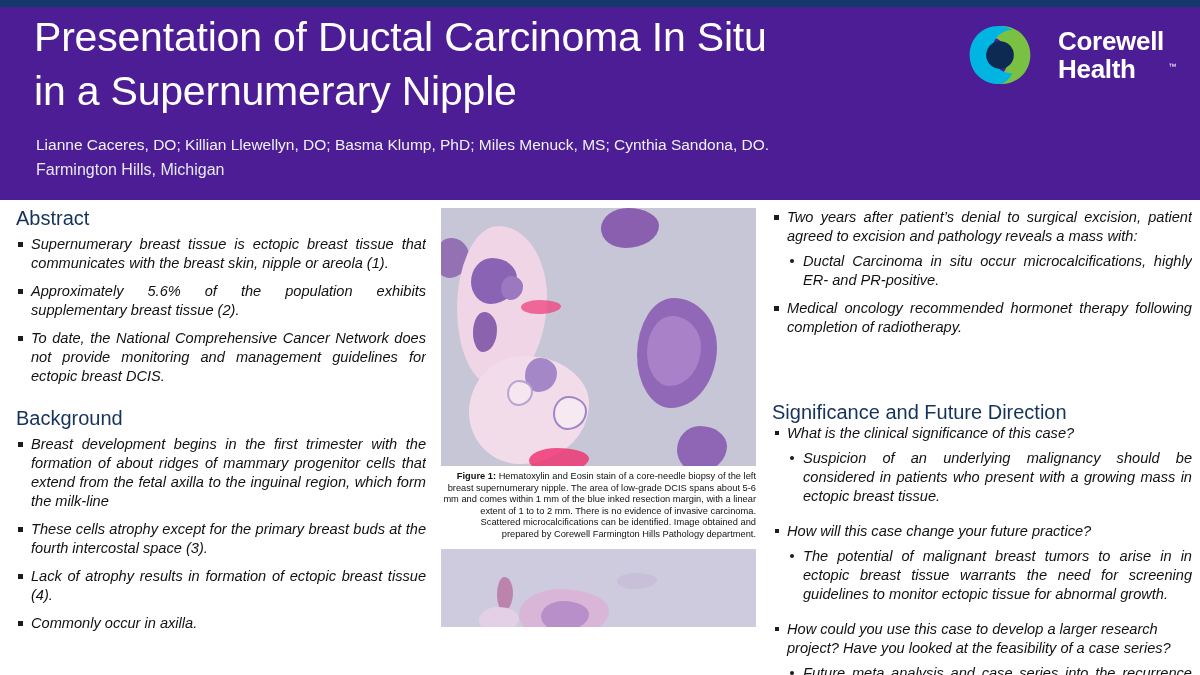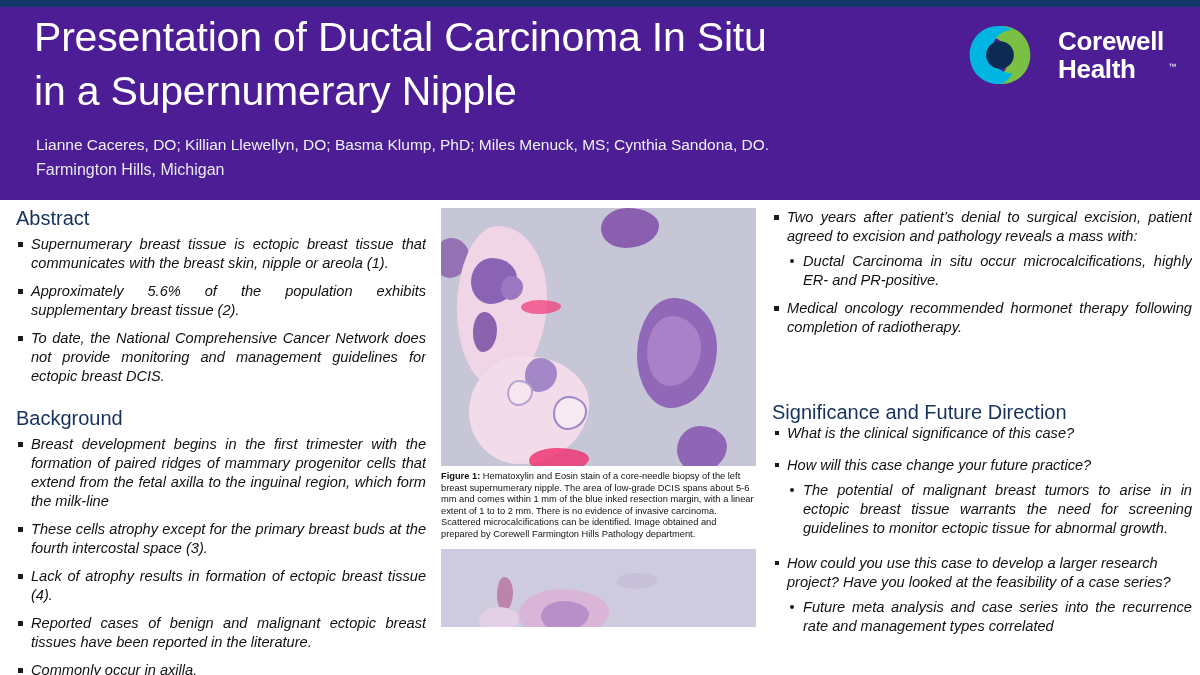--- a/index.html
+++ b/index.html
@@ -109,21 +109,21 @@
   .fig1{
     position:relative;width:315px;height:258px;
     background:#c6c6d6;overflow:hidden;
   }
   .fig2{
     position:relative;width:315px;height:78px;
     background:#cdcbdd;overflow:hidden;margin-top:8px;
   }
   .fig-cap{
     margin-top:5px;width:315px;
-    font-size:9.3px;line-height:11.6px;color:#111;text-align:left;
+    font-size:9.3px;line-height:11.6px;color:#111;text-align:right;
   }
   .fig-cap b{font-weight:700;}
 
   .blob{position:absolute;border-radius:46% 54% 58% 42% / 52% 44% 56% 48%;}
 </style>
 </head>
 <body>
 
 <div class="poster">
 
@@ -155,24 +155,23 @@
     <ul class="lvl1">
       <li>Supernumerary breast tissue is ectopic breast tissue that communicates with the breast skin, nipple or areola (1).</li>
       <li>Approximately 5.6% of the population exhibits supplementary breast tissue (2).</li>
       <li>To date, the National Comprehensive Cancer Network does not provide monitoring and management guidelines for ectopic breast DCIS.</li>
     </ul>
 
     <div class="spacer"></div>
 
     <h2 class="sec">Background</h2>
     <ul class="lvl1">
-      <li>Breast development begins in the first trimester with the formation of paired ridges of mammary progenitor cells that extend from the fetal axilla to the inguinal region, which form the milk-line</li>
+      <li>Breast development begins in the first trimester with the formation of about ridges of mammary progenitor cells that extend from the fetal axilla to the inguinal region, which form the milk-line</li>
       <li>These cells atrophy except for the primary breast buds at the fourth intercostal space (3).</li>
       <li>Lack of atrophy results in formation of ectopic breast tissue (4).</li>
-      <li>Reported cases of benign and malignant ectopic breast tissues have been reported in the literature.</li>
       <li class="noj">Commonly occur in axilla.</li>
     </ul>
 
   </div>
 
   <div class="col-mid">
 
     <div class="fig1">
 
       <div class="blob" style="left:-6px;top:30px;width:34px;height:40px;background:#8a62ad;opacity:.85;"></div>
@@ -217,20 +216,23 @@
       <li>Medical oncology recommended hormonet therapy following completion of radiotherapy.</li>
     </ul>
 
     <div class="spacer"></div>
 
     <h2 class="sec tight">Significance and Future Direction</h2>
 
     <ul class="lvl1 sig">
       <li class="noj">
         <span>What is the clinical significance of this case?</span>
+        <ul class="lvl2">
+          <li>Suspicion of an underlying malignancy should be considered in patients who present with a growing mass in ectopic breast tissue.</li>
+        </ul>
       </li>
     </ul>
 
     <div class="spacer-sm"></div>
 
     <ul class="lvl1 sig">
       <li class="noj">
         <span>How will this case change your future practice?</span>
         <ul class="lvl2">
           <li>The potential of malignant breast tumors to arise in in ectopic breast tissue warrants the need for screening guidelines to monitor ectopic tissue for abnormal growth.</li>

